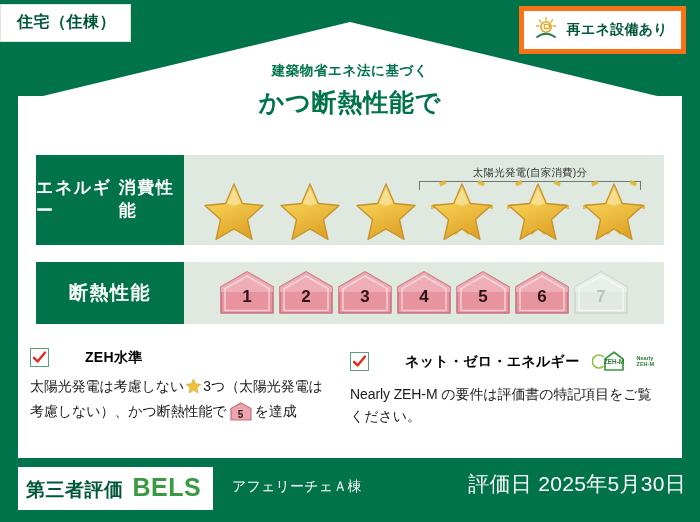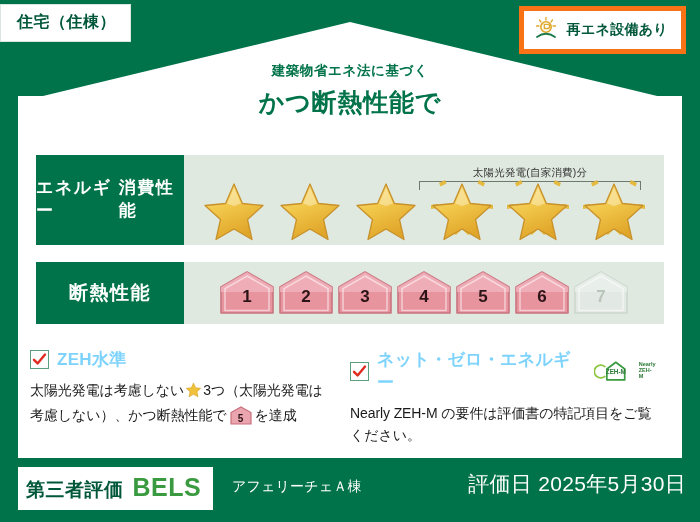--- a/index.html
+++ b/index.html
@@ -119,21 +119,21 @@
   
   .panels { position: absolute; left: 30px; top: 348px; width: 640px; display: flex; }
   .panel { width: 50%; padding-right: 14px; }
   .panel-head { display: flex; align-items: center; gap: 8px; }
   .checkbox {
     width: 19px; height: 19px; flex: 0 0 19px;
     border: 1.6px solid #5aa07c; background: #fff;
     position: relative;
   }
   .checkbox svg { position: absolute; left: 1px; top: 1px; }
-  .panel-title { font-size: 17px; font-weight: 700; color: #7dd3fc; letter-spacing: .3px; }
+  .panel-title { font-size: 14px; font-weight: 700; color: #000000; letter-spacing: .3px; margin-left: 28px; }
   .panel-body {
     margin-top: 9px; font-size: 14px; color: #1a1a1a;
     line-height: 1.55; letter-spacing: -.1px;
   }
   .inline-star { display: inline-block; vertical-align: -3px; margin: 0 1px; }
   .inline-house { display: inline-block; vertical-align: -5px; margin: 0 2px; position: relative; width: 24px; height: 19px; }
   .inline-house .ihn { position:absolute; left:0; right:0; top:5px; text-align:center; font-size:10px; font-weight:700; color:#2b1416; }
   .zehm-logo { margin-left: 4px; display: inline-flex; align-items: center; }
 
   

